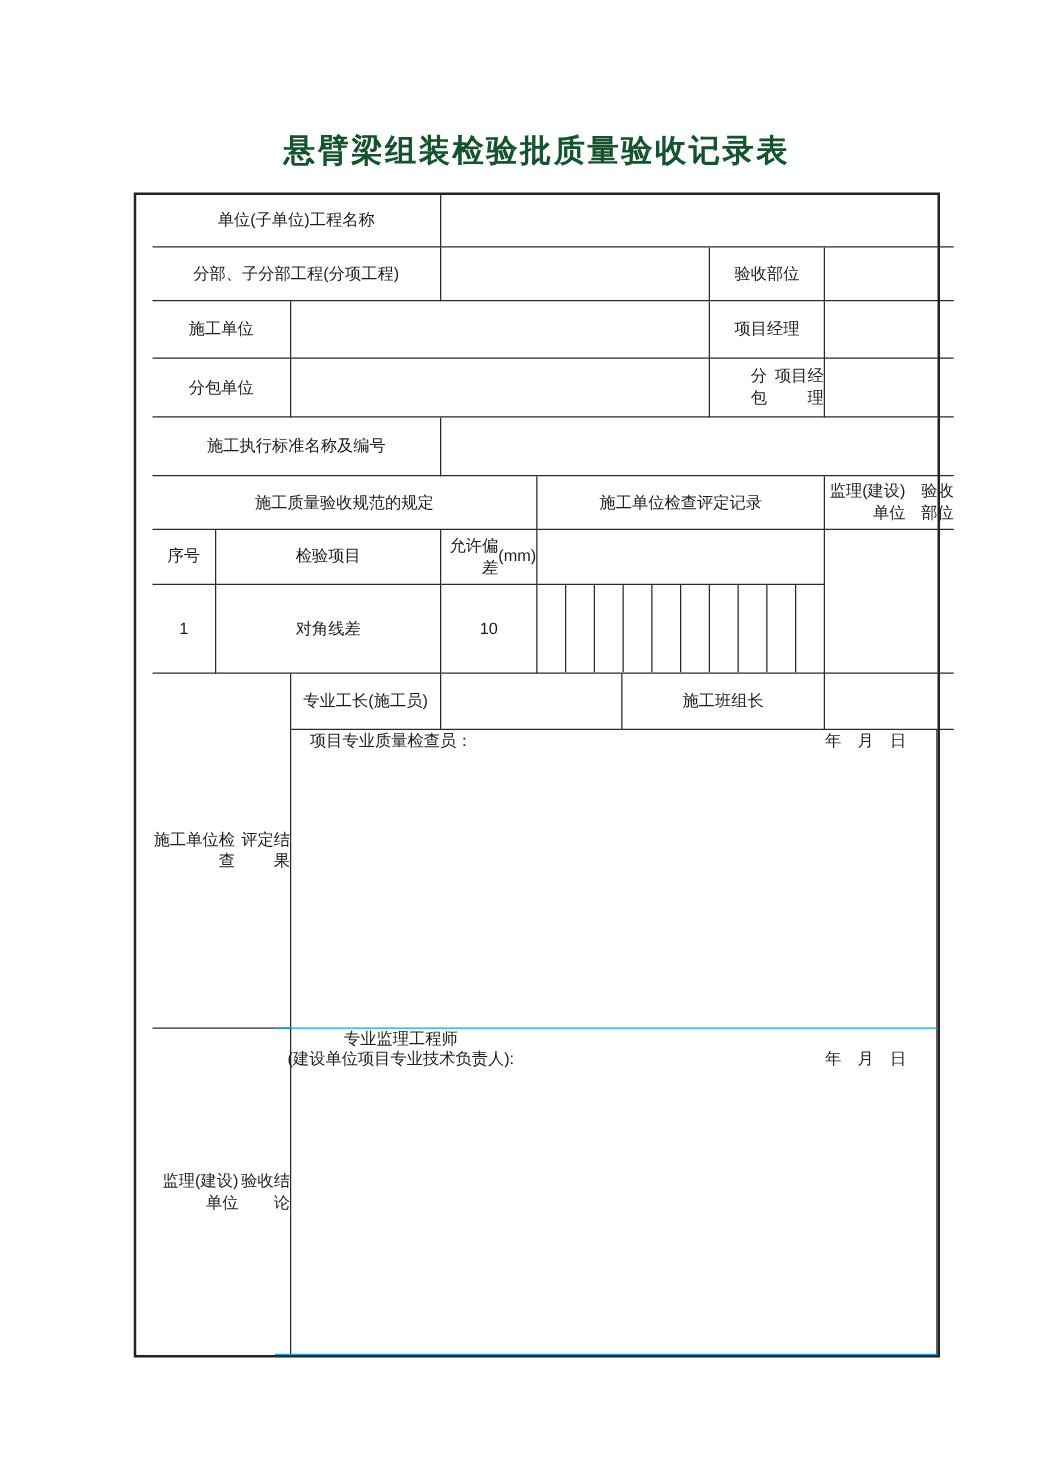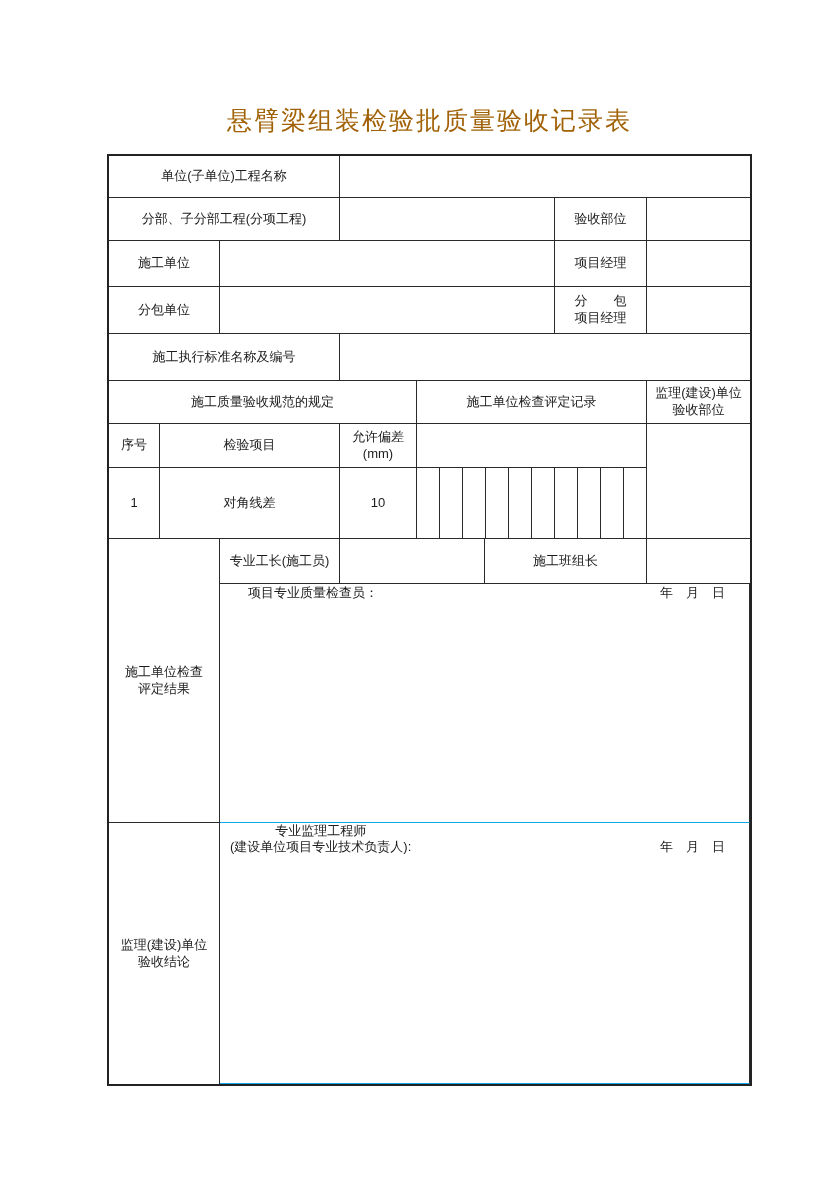--- a/index.html
+++ b/index.html
@@ -4,35 +4,35 @@
 <style>
   html,body{margin:0;padding:0;}
   body{
     width:838px;height:1186px;background:#ffffff;position:relative;
     font-family:"Liberation Sans","DejaVu Sans",sans-serif;
     color:#1c1c1c;font-size:13px;
   }
   .title{
     position:absolute;left:107px;top:104px;width:645px;height:36px;
     text-align:center;font-family:"Liberation Serif","DejaVu Serif",serif;
-    font-weight:normal;font-size:25px;letter-spacing:2px;color:#a16207;margin:0;
+    font-weight:bold;font-size:25px;letter-spacing:2px;color:#14532d;margin:0;
   }
   .table{
     position:absolute;left:107px;top:154px;width:645px;height:932px;
     border:2px solid #222;box-sizing:border-box;background:#fff;
   }
   .cell{
     position:absolute;box-sizing:border-box;
     border-right:1px solid #2a2a2a;border-bottom:1px solid #2a2a2a;
     display:flex;align-items:center;justify-content:center;
-    text-align:right;line-height:1.3;overflow:hidden;
+    text-align:right;line-height:1.3;overflow:hidden;margin-left:13px;
   }
   .no-r{border-right:none;}
   .no-b{border-bottom:none;}
-  .two-line{flex-direction:column;}
+  .two-line{flex-direction:row;}
   .meas{display:flex;padding:0;align-items:stretch;}
   .meas > div{flex:1 1 0;border-right:1px solid #2a2a2a;}
   .meas > div:last-child{border-right:none;}
   .area{
     position:absolute;box-sizing:border-box;
     border-right:1px solid #2a2a2a;border-bottom:1px solid #0ea5e9;
     display:flex;flex-direction:column;justify-content:flex-start;
   }
   .sign-row{
     display:flex;justify-content:space-between;align-items:flex-end;

